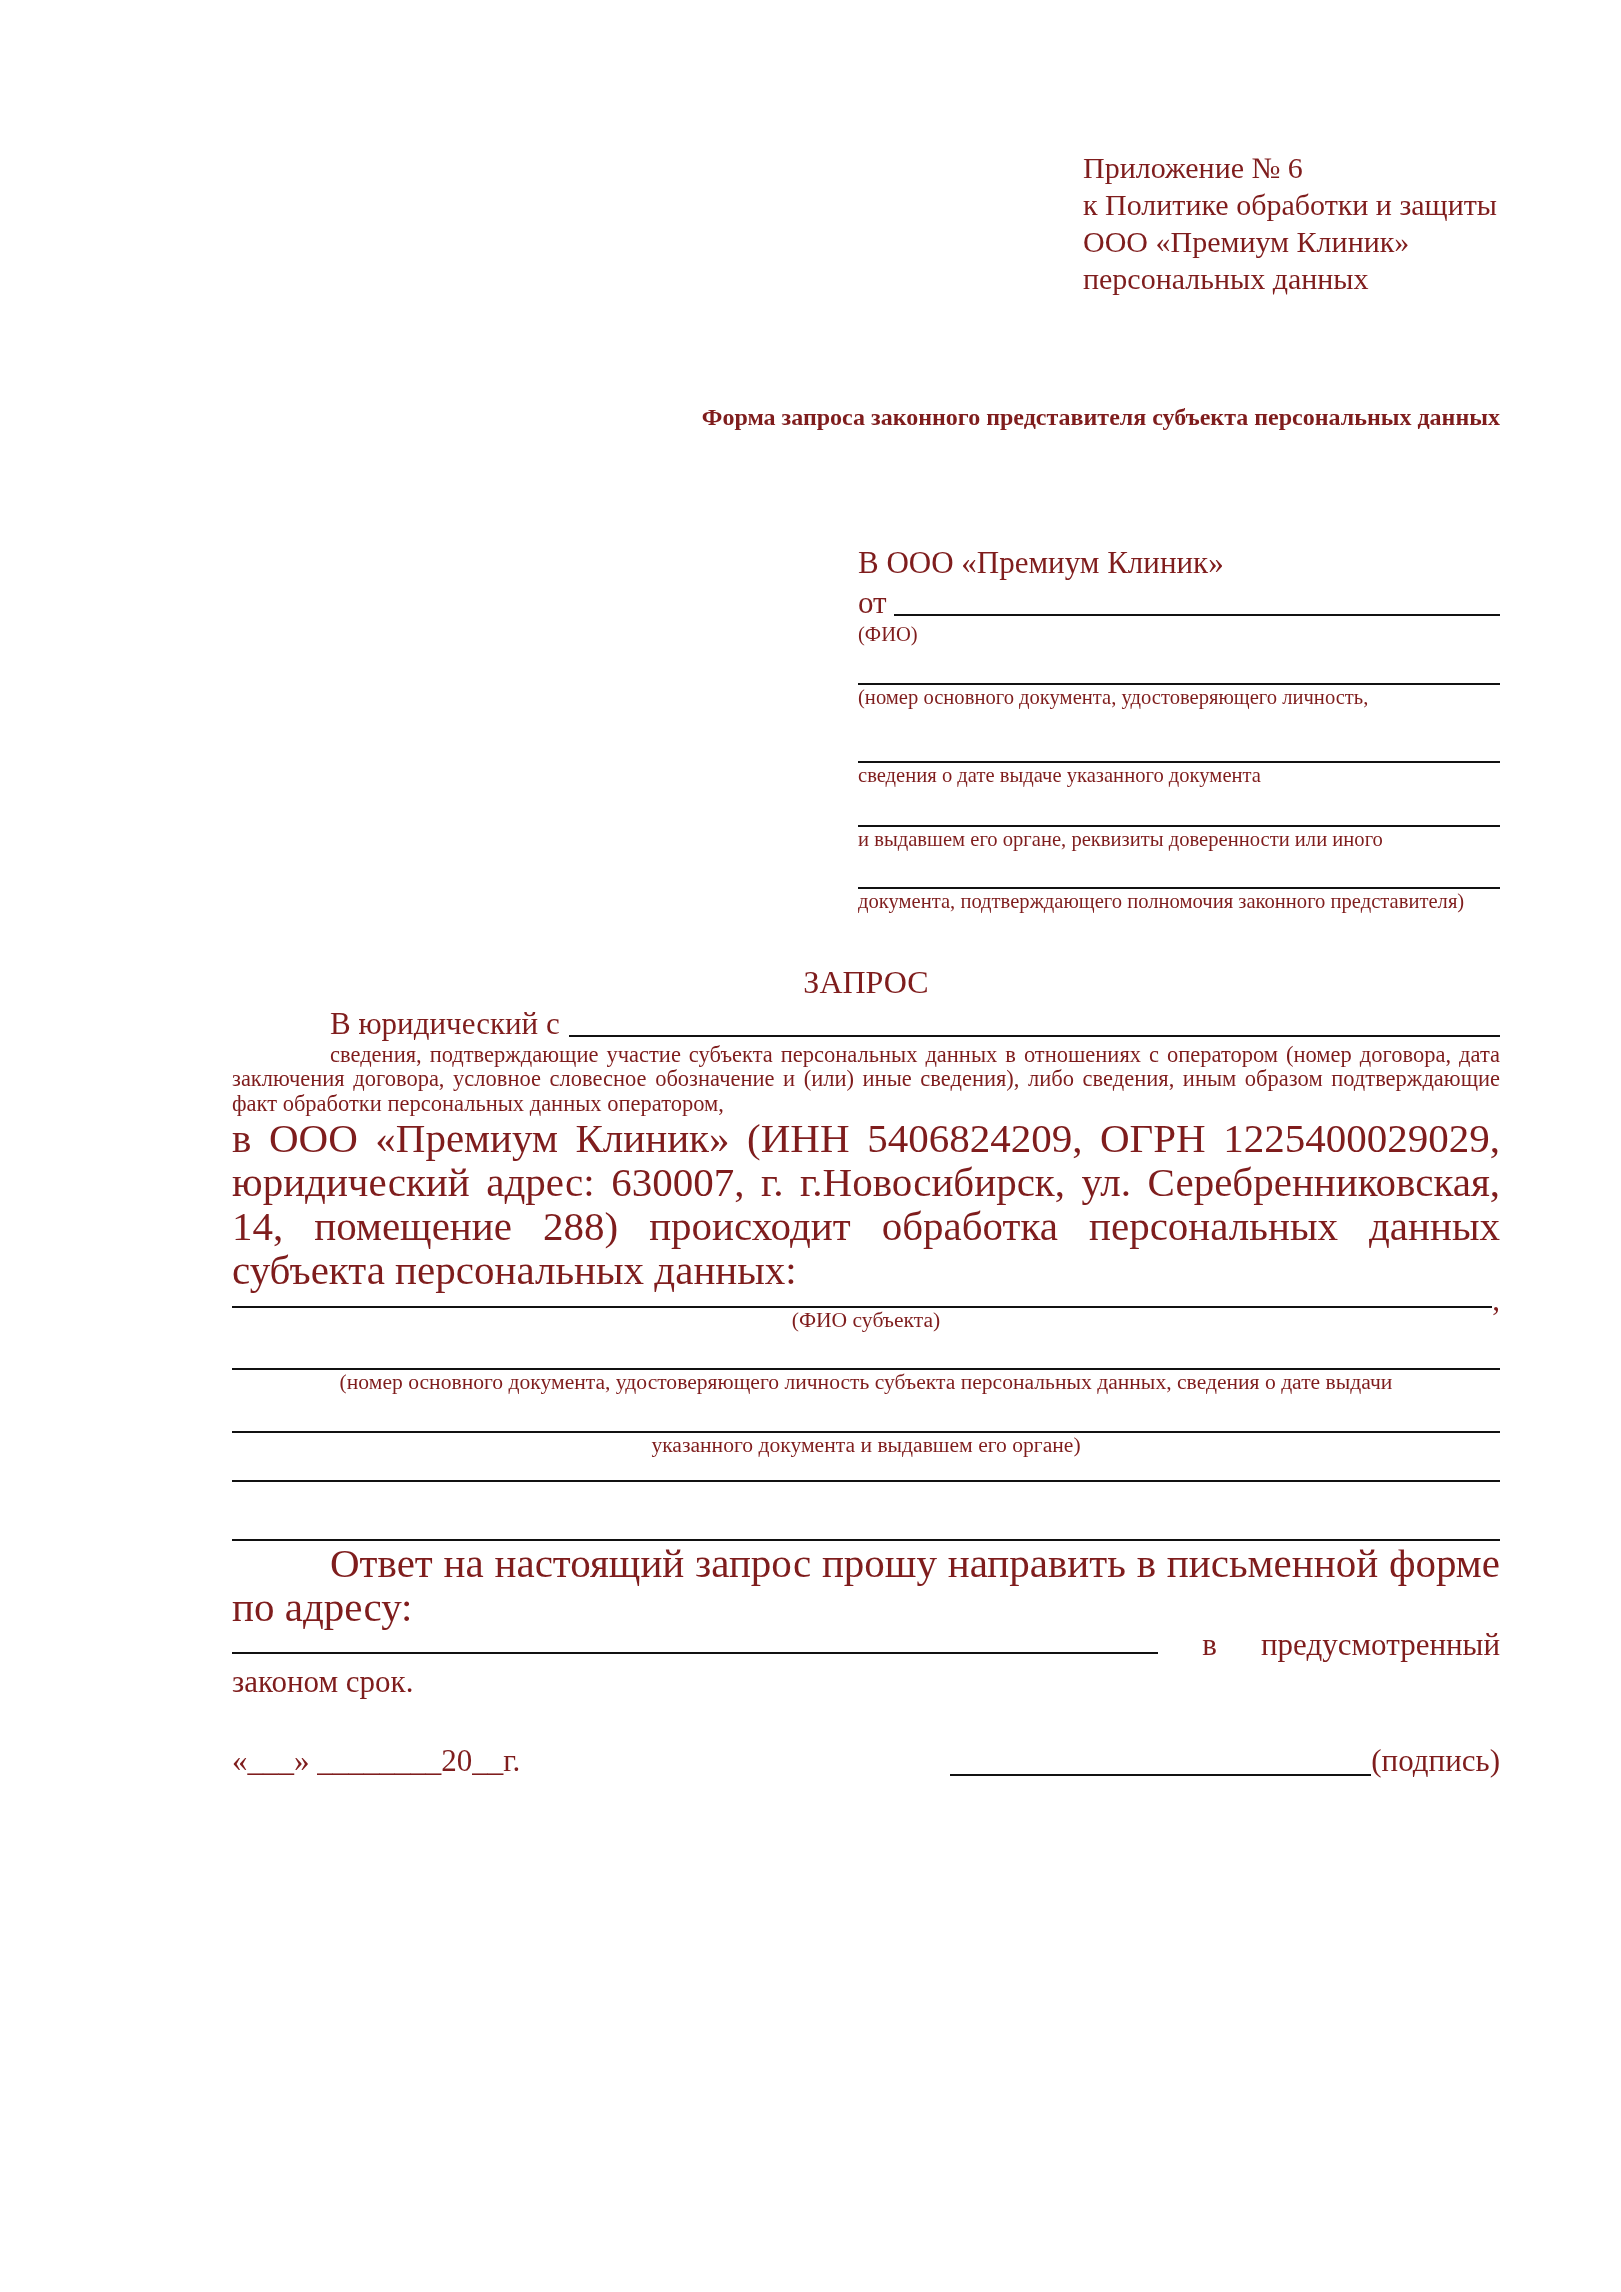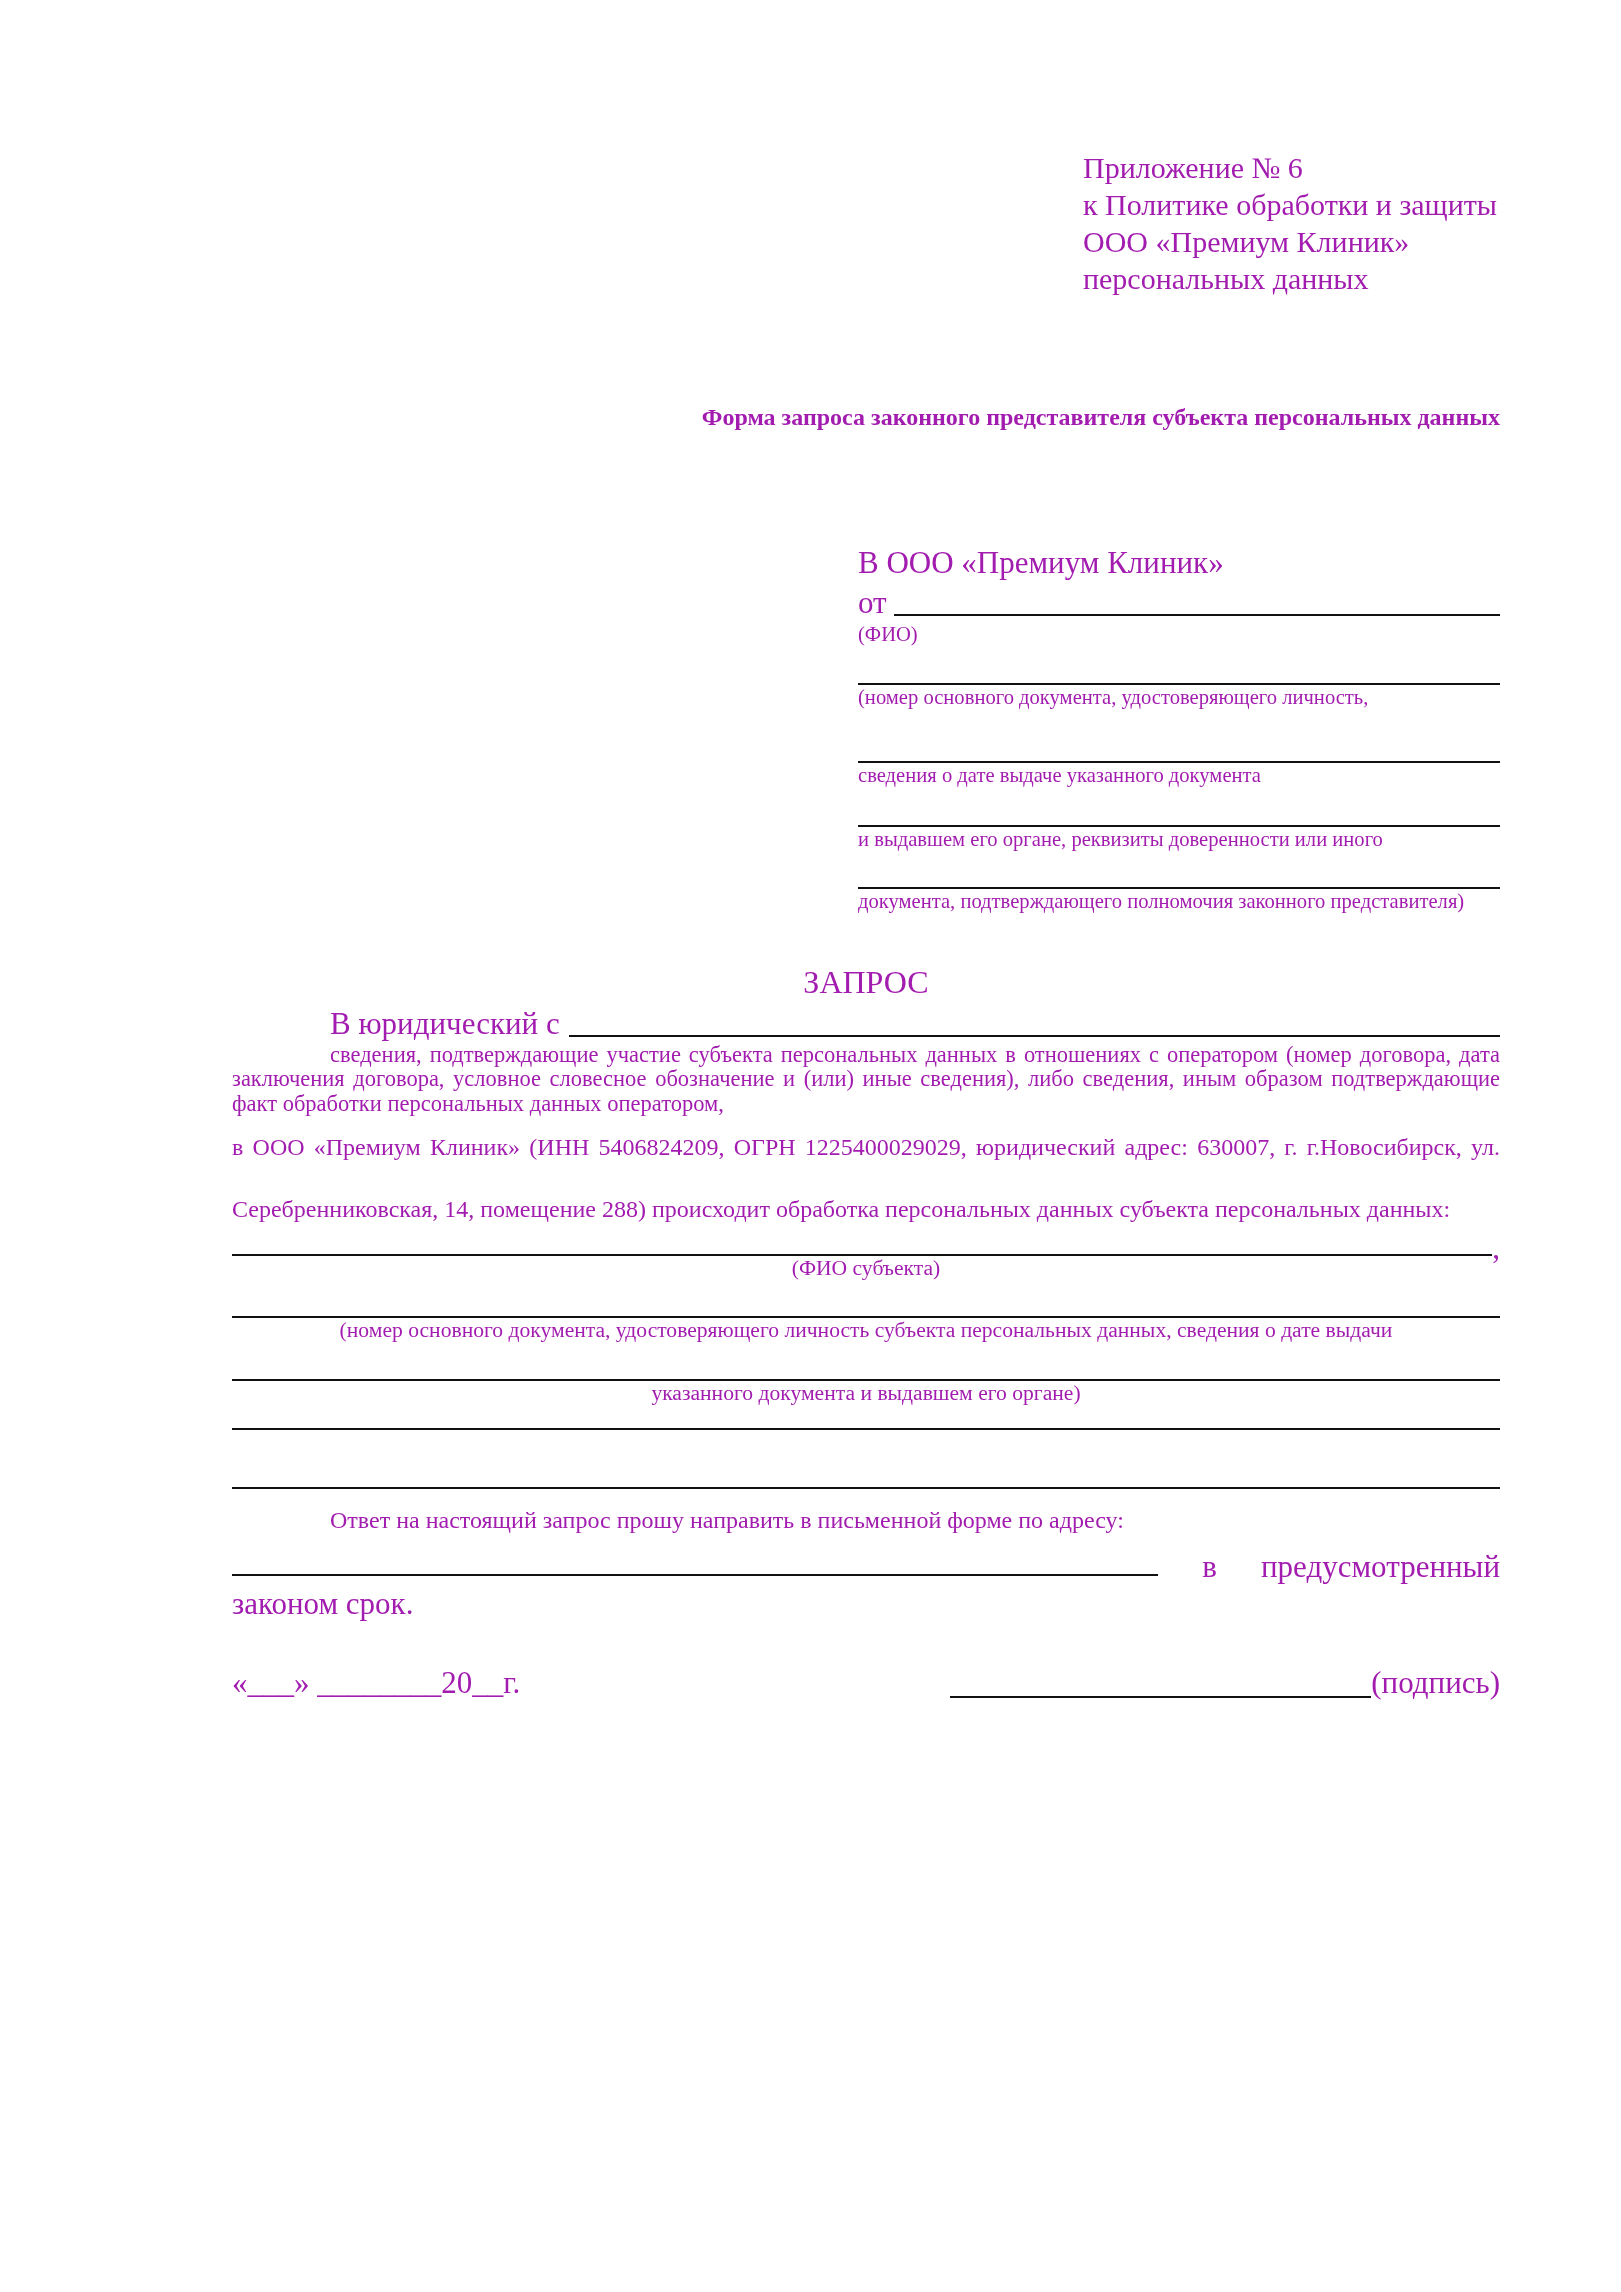--- a/index.html
+++ b/index.html
@@ -6,21 +6,21 @@
     margin: 0;
     padding: 0;
     background: #ffffff;
   }
   .page {
     position: relative;
     width: 1621px;
     height: 2293px;
     box-sizing: border-box;
     background: #ffffff;
-    color: #a21caf;
+    color: #7f1d1d;
     font-family: "Liberation Serif", serif;
     padding: 0 121px 0 232px;
     overflow: hidden;
   }
   
   .appendix {
     margin: 149px 0 0 851px;
     width: 421px;
     font-size: 30px;
     line-height: 37px;
@@ -76,22 +76,22 @@
     border-bottom: 2.9px solid #111;
     margin: 0 0 5.9px 9.8px;
   }
   .footnote {
     font-size: 22.5px;
     line-height: 24.5px;
     text-align: justify;
     text-indent: 98px;
   }
   .para {
-    font-size: 24px;
-    line-height: 62px;
+    font-size: 41px;
+    line-height: 44px;
     text-align: justify;
   }
   .indent { text-indent: 98px; }
   .subject-row {
     display: flex;
     align-items: flex-end;
     height: 15.7px;
     font-size: 31px;
     overflow: visible;
   }

